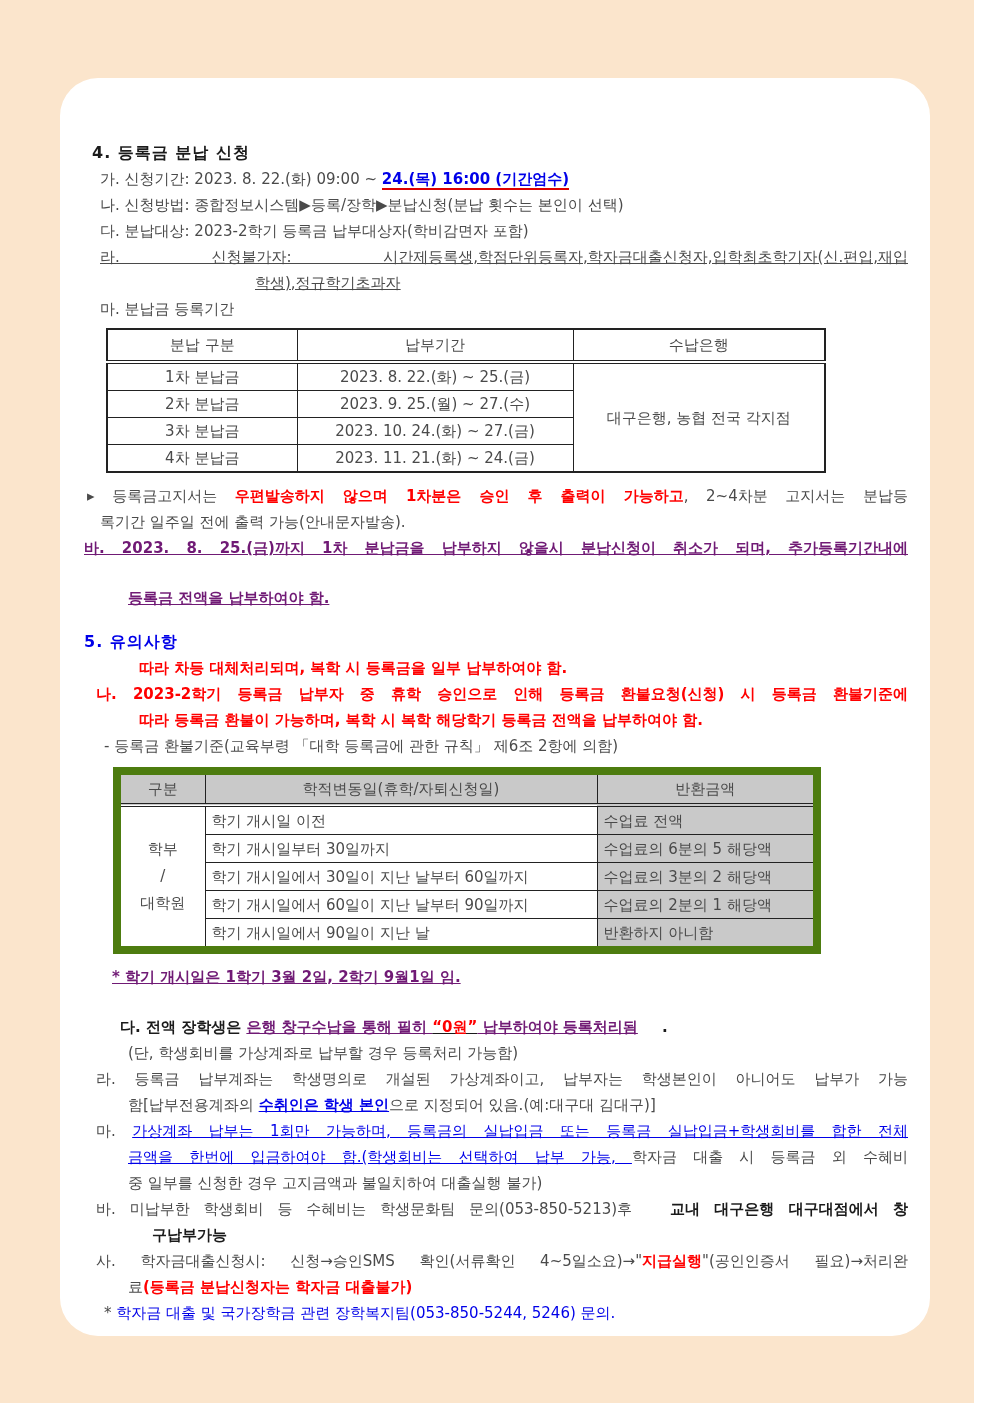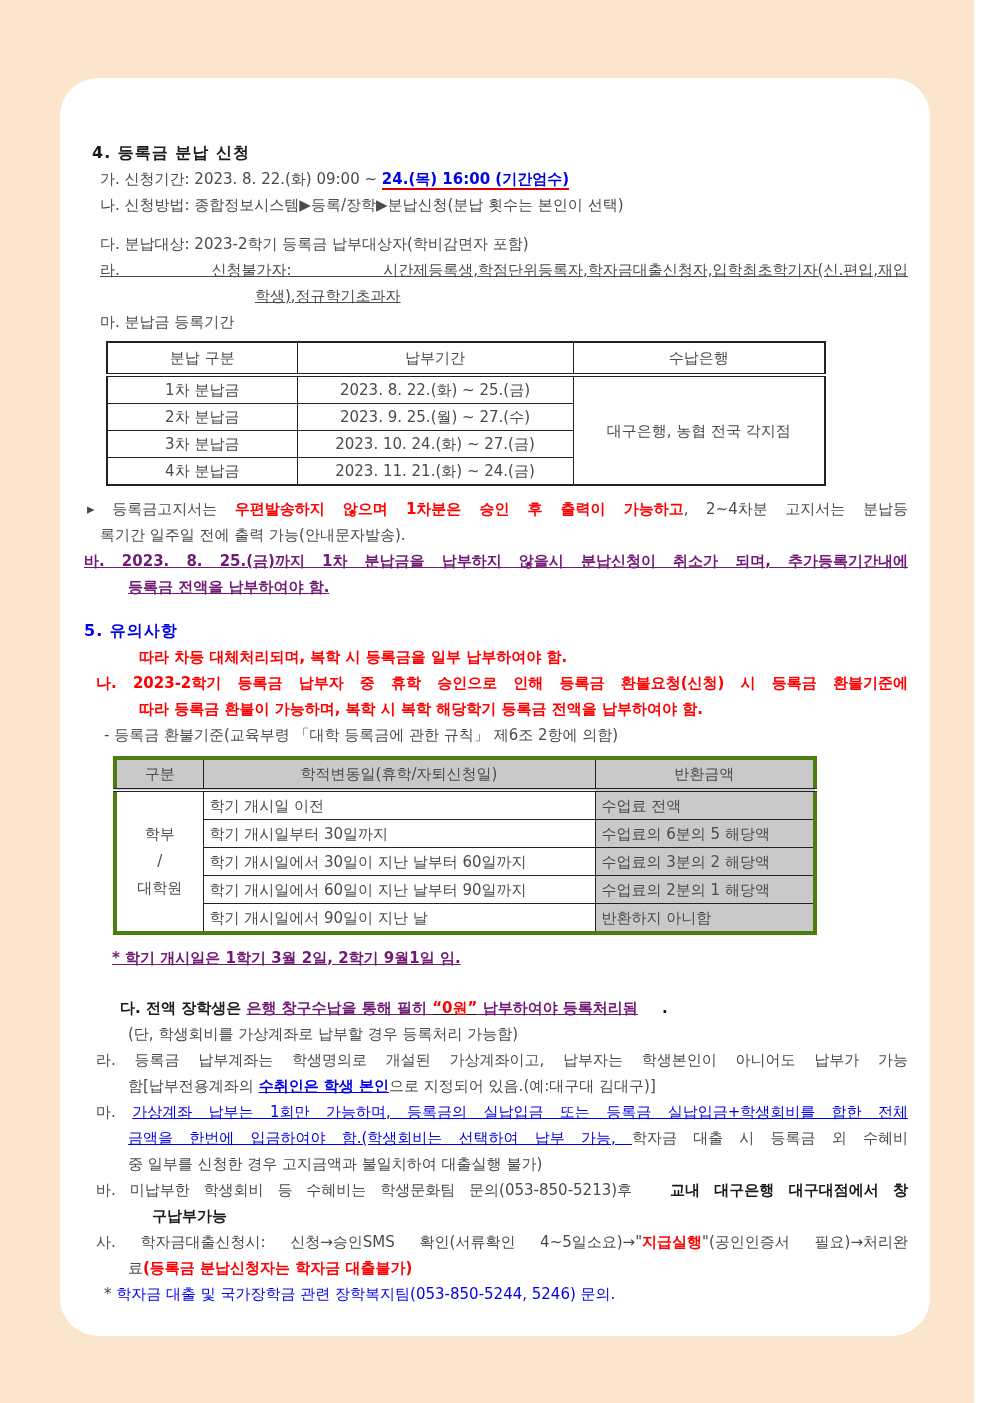--- a/index.html
+++ b/index.html
@@ -30,21 +30,21 @@
   .blu{color:#0000e8;text-decoration:underline;}
 
   
   table{border-collapse:collapse;font-size:15px;color:#4a4a4a;}
   .t1{margin:6px 0 0 22px;border:2px solid #222;}
   .t1 th,.t1 td{border:1px solid #222;text-align:center;padding:0 4px;}
   .t1 thead th{height:30px;font-weight:normal;border-bottom:4px double #222;}
   .t1 tbody td{height:26px;}
   .t1 .bank{text-align:center;}
 
-  .t2{margin:8px 0 0 29px;border:4px solid #4d7c0f;}
+  .t2{margin:8px 0 0 29px;border:8px solid #4d7c0f;}
   .t2 th,.t2 td{border:1px solid #222;padding:0 6px;}
   .t2 thead th{height:28px;font-weight:normal;background:#c9c9c9;text-align:center;border-bottom:4px double #222;}
   .t2 tbody td{height:27px;}
   .t2 .grp{text-align:center;background:#ffffff;line-height:27px;}
   .t2 .c2{text-align:left;background:#ffffff;}
   .t2 .c3{text-align:left;background:#c9c9c9;}
 
   .mt10{margin-top:10px;}
   .mt24{margin-top:24px;}
 </style>
@@ -56,21 +56,21 @@
     <div class="content">
 
       <div class="sec-title black-title">4. 등록금 분납 신청</div>
       <div class="para">
           <div class="tline" style="padding-left: 16px;"><span class="seg p">가. 신청기간: 2023. 8. 22.(화) 09:00 ~ </span><span class="seg bburl">24.(목) 16:00 (기간엄수)</span></div>
         </div>
       <div class="para">
           <div class="tline" style="padding-left: 16px;"><span class="seg p">나. 신청방법: 종합정보시스템▶등록/장학▶분납신청(분납 횟수는 본인이 선택)</span></div>
         </div>
       <div class="para">
-          <div class="tline" style="padding-left: 16px; margin-top: 13px;"><span class="seg p">다. 분납대상: 2023-2학기 등록금 납부대상자(학비감면자 포함)</span></div>
+          <div class="tline" style="padding-left: 16px;"><span class="seg p">다. 분납대상: 2023-2학기 등록금 납부대상자(학비감면자 포함)</span></div>
         </div>
       <div class="para">
           <div class="tline just" style="padding-left: 16px;"><span class="seg u">라. 신청불가자: 시간제등록생,학점단위등록자,학자금대출신청자,입학최초학기자(신.편입,재입</span></div>
           <div class="tline" style="padding-left: 171px;"><span class="seg u">학생),정규학기초과자</span></div>
         </div>
       <div class="para">
           <div class="tline" style="padding-left: 16px;"><span class="seg p">마. 분납금 등록기간</span></div>
         </div>
 
       <table class="t1">
@@ -106,21 +106,21 @@
           </tr>
         </tbody>
       </table>
 
       <div class="para mt10">
           <div class="tline just" style="padding-left: 3px;"><span class="seg p">▸ </span><span class="seg p">등록금고지서는 </span><span class="seg rb">우편발송하지 않으며 1차분은 승인 후 출력이 가능하고</span><span class="seg p">, 2~4차분 고지서는 분납등</span></div>
           <div class="tline" style="padding-left: 16px;"><span class="seg p">록기간 일주일 전에 출력 가능(안내문자발송).</span></div>
         </div>
       <div class="para">
           <div class="tline just"><span class="seg bu">바. 2023. 8. 25.(금)까지 1차 분납금을 납부하지 않을시 분납신청이 취소가 되며, 추가등록기간내에</span></div>
-          <div class="tline" style="padding-left: 44px;"><span class="seg bu">등록금 전액을 납부하여야 함.</span></div>
+          <div class="tline" style="padding-left: 44px; margin-top: 24px;"><span class="seg bu">등록금 전액을 납부하여야 함.</span></div>
         </div>
 
       <div class="sec-title blue-title">5. 유의사항</div>
       <div class="para">
           <div class="tline" style="padding-left: 55px;"><span class="seg rb">따라 차등 대체처리되며, 복학 시 등록금을 일부 납부하여야 함.</span></div>
         </div>
       <div class="para">
           <div class="tline just" style="padding-left: 12px;"><span class="seg rb">나. 2023-2학기 등록금 납부자 중 휴학 승인으로 인해 등록금 환불요청(신청) 시 등록금 환불기준에</span></div>
           <div class="tline" style="padding-left: 55px;"><span class="seg rb">따라 등록금 환불이 가능하며, 복학 시 복학 해당학기 등록금 전액을 납부하여야 함.</span></div>
         </div>

